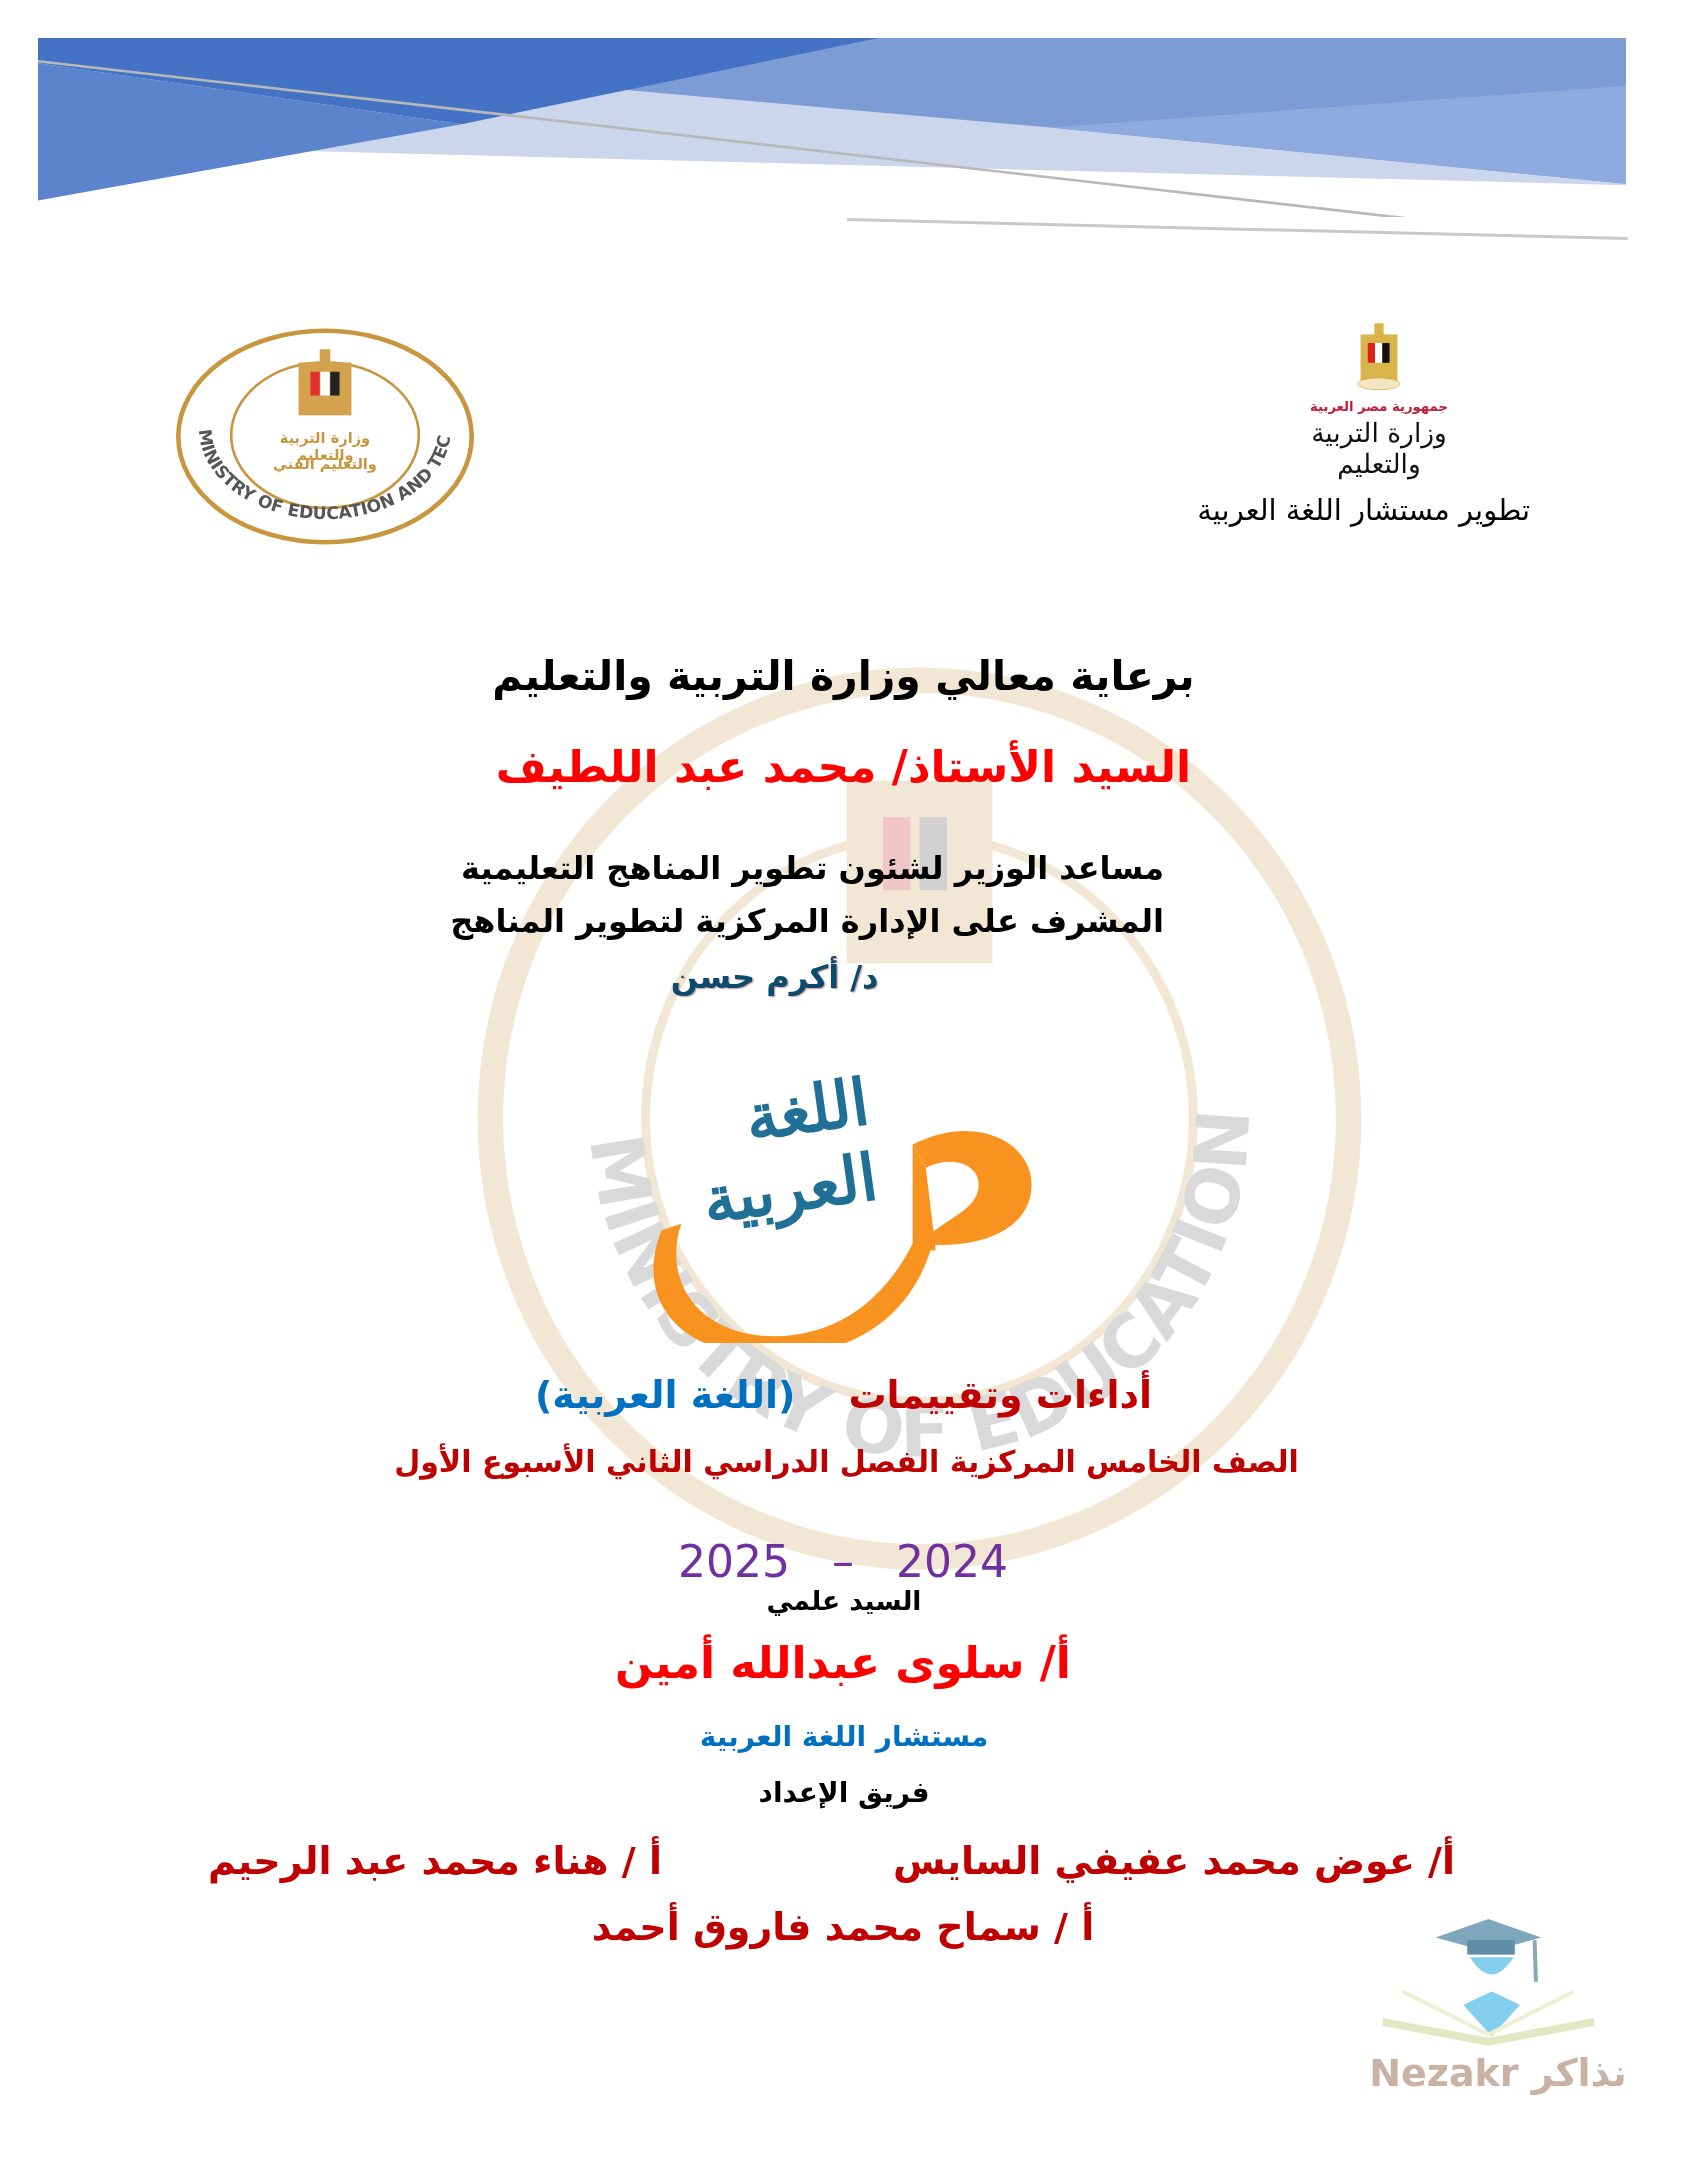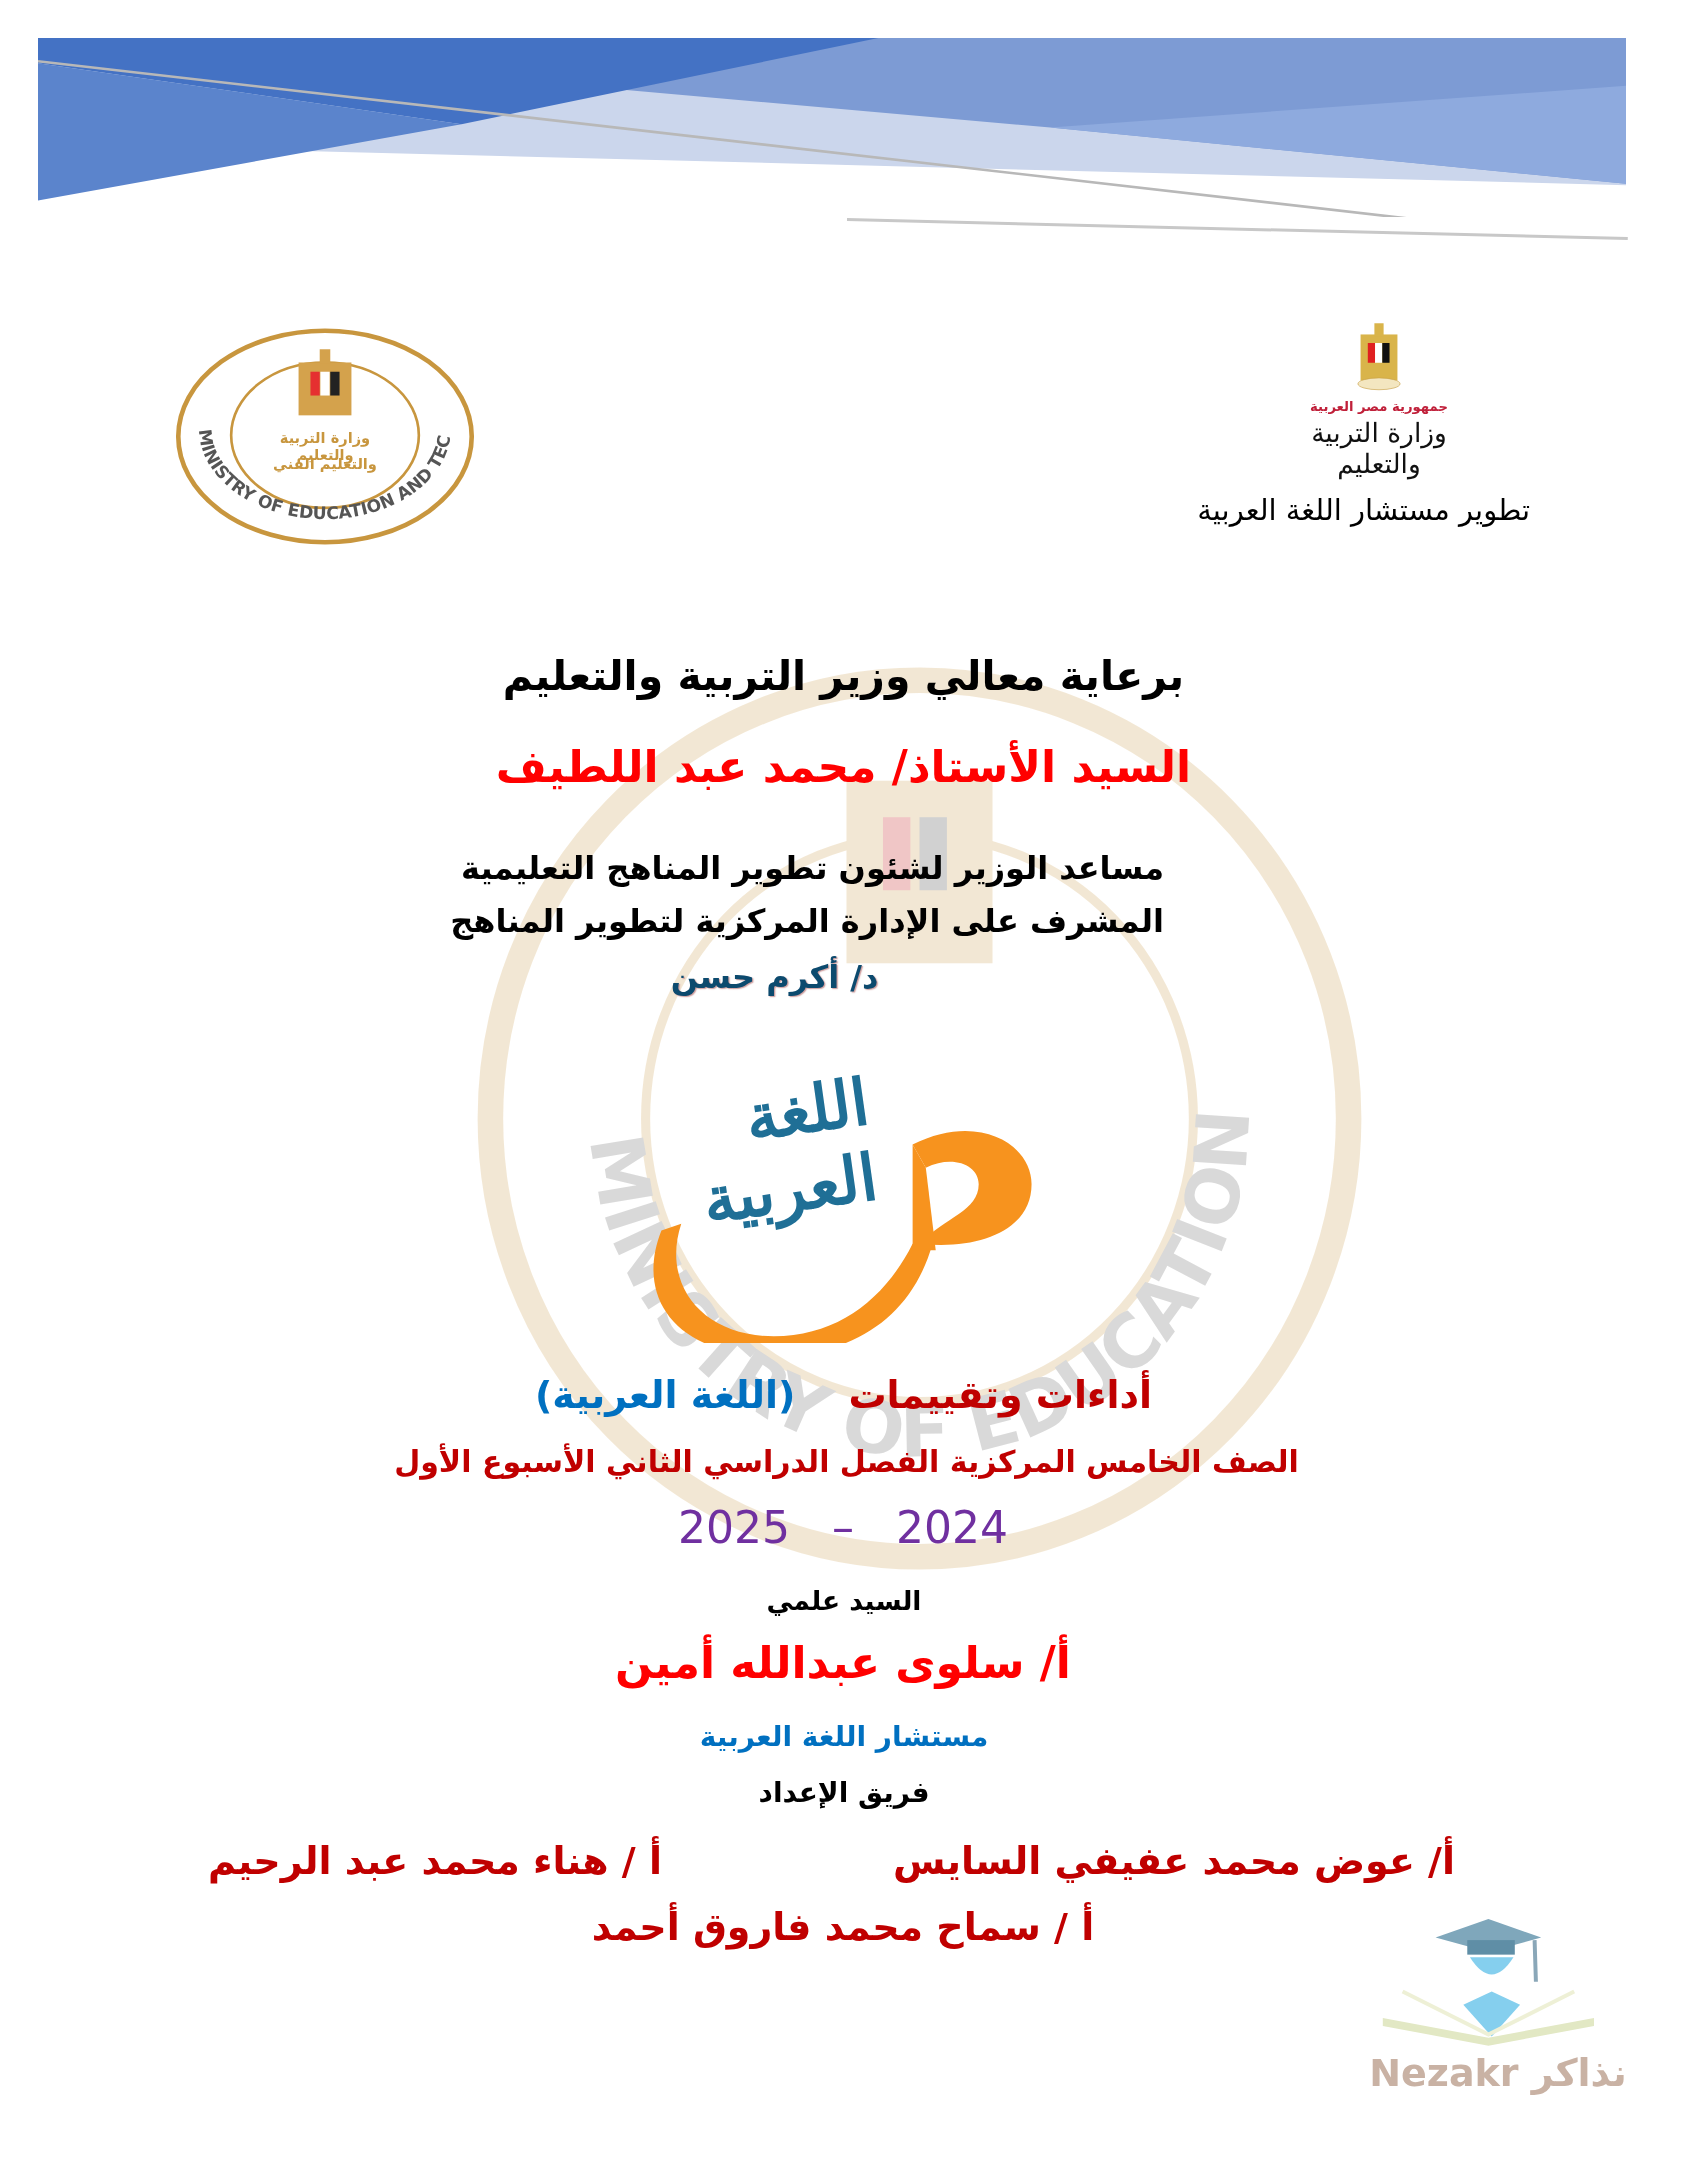--- a/index.html
+++ b/index.html
@@ -76,21 +76,21 @@
     <rect x="155" y="38" width="11" height="30" fill="#111"></rect>
     <rect x="143" y="8" width="14" height="20" fill="#d9b44a"></rect>
     <ellipse cx="150" cy="100" rx="32" ry="9" fill="#f3e6c0" stroke="#c9a24a"></ellipse>
   </svg>
   <div class="abs rtl center b" style="left:0;top:81px;width:198px;font-size:13.2px;color:#c0203a;">جمهورية مصر العربية</div>
   <div class="abs rtl center" style="left:0;top:99px;width:198px;font-size:26.5px;color:#111;font-family:'DejaVu Serif',serif;">وزارة التربية والتعليم</div>
 </div>
 
 <div class="abs rtl line" style="right:157px;top:493px;font-size:29px;color:#000;">تطوير مستشار اللغة العربية</div>
 
-<div class="abs rtl center b line" style="left:463px;top:652px;width:761px;font-size:41px;color:#000;">برعاية معالي وزير التربية والتعليم</div>
+<div class="abs rtl center b line" style="left:463px;top:652px;width:761px;font-size:41px;color:#000;">برعاية معالي وزارة التربية والتعليم</div>
 
 <div class="abs rtl center b line" style="left:463px;top:741px;width:761px;font-size:44px;color:#ff0000;">السيد الأستاذ/ محمد عبد اللطيف</div>
 
 <div class="abs rtl b line" style="right:523px;top:849px;font-size:32px;color:#000;">مساعد الوزير لشئون تطوير المناهج التعليمية</div>
 <div class="abs rtl b line" style="right:523px;top:902px;font-size:32px;color:#000;margin-left:13px;">المشرف على الإدارة المركزية لتطوير المناهج</div>
 
 <div class="abs rtl center b line" style="left:662px;top:958px;width:225px;font-size:32px;color:#0c4a6e;text-shadow:1.3px 1.3px 1.3px #c99;">د/ أكرم حسن</div>
 
 <div class="abs" style="left:635px;top:1032px;width:423px;height:311px;">
   <svg viewBox="0 0 640 470" width="423" height="311">
@@ -103,21 +103,21 @@
 </div>
 
 <div class="abs rtl center b line" style="left:463px;top:1373px;width:761px;font-size:38px;">
   <span style="color:#c00000;">أداءات وتقييمات</span>
   <span>&nbsp;&nbsp;</span>
   <span style="color:#0070c0;">(اللغة العربية)</span>
 </div>
 
 <div class="abs rtl center b line" style="left:357px;top:1444px;width:979px;font-size:30px;color:#c00000;">الصف الخامس  المركزية الفصل  الدراسي الثاني الأسبوع الأول</div>
 
-<div class="abs center line" style="left:595px;top:1502px;width:496px;font-size:44px;color:#7030a0;direction:rtl;">
+<div class="abs center line" style="left:595px;top:1536px;width:496px;font-size:44px;color:#7030a0;direction:rtl;">
   <span>2024</span>
   <span style="margin:0 28px;">–</span>
   <span>2025</span>
 </div>
 
 <div class="abs rtl center b line" style="left:662px;top:1585px;width:364px;font-size:26.5px;color:#000;">السيد علمي</div>
 
 <div class="abs rtl center b line" style="left:595px;top:1637px;width:496px;font-size:44px;color:#ff0000;">أ/ سلوى عبدالله أمين</div>
 
 <div class="abs rtl center b line" style="left:629px;top:1720px;width:430px;font-size:28px;color:#0070c0;">مستشار اللغة العربية</div>

